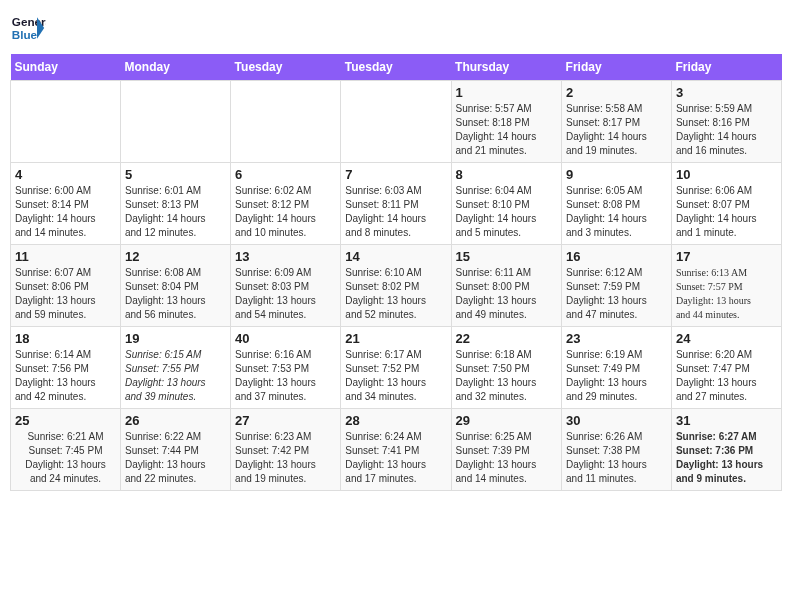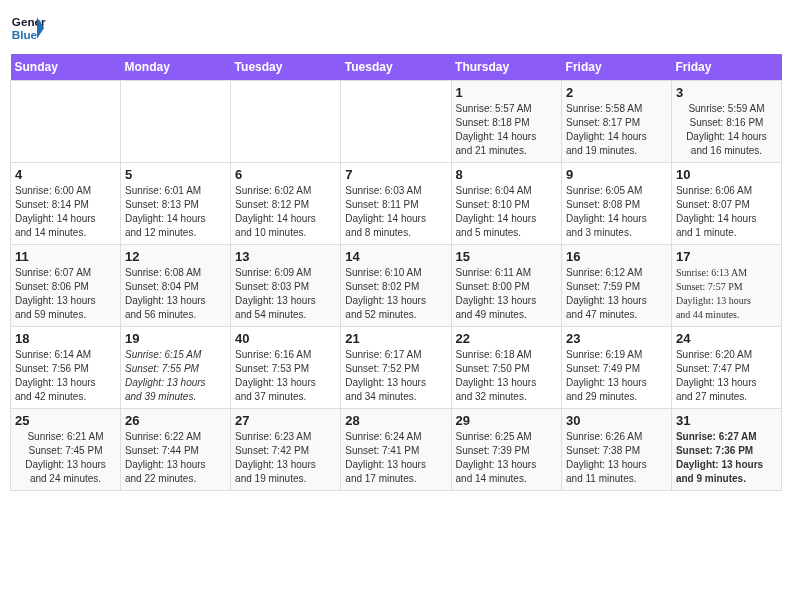--- a/index.html
+++ b/index.html
@@ -123,21 +123,21 @@
         </td>
         <td>
           <div class="day-number">2</div>
           <div class="day-info" style="white-space: pre-line;">Sunrise: 5:58 AM
 Sunset: 8:17 PM
 Daylight: 14 hours
 and 19 minutes.</div>
         </td>
         <td>
           <div class="day-number">3</div>
-          <div class="day-info" style="white-space: pre-line; text-align: center;">Sunrise: 5:59 AM
+          <div class="day-info" style="white-space: pre-line;">Sunrise: 5:59 AM
 Sunset: 8:16 PM
 Daylight: 14 hours
 and 16 minutes.</div>
         </td>
       </tr>
       <tr>
         <td>
           <div class="day-number">4</div>
           <div class="day-info" style="white-space: pre-line;">Sunrise: 6:00 AM
 Sunset: 8:14 PM

